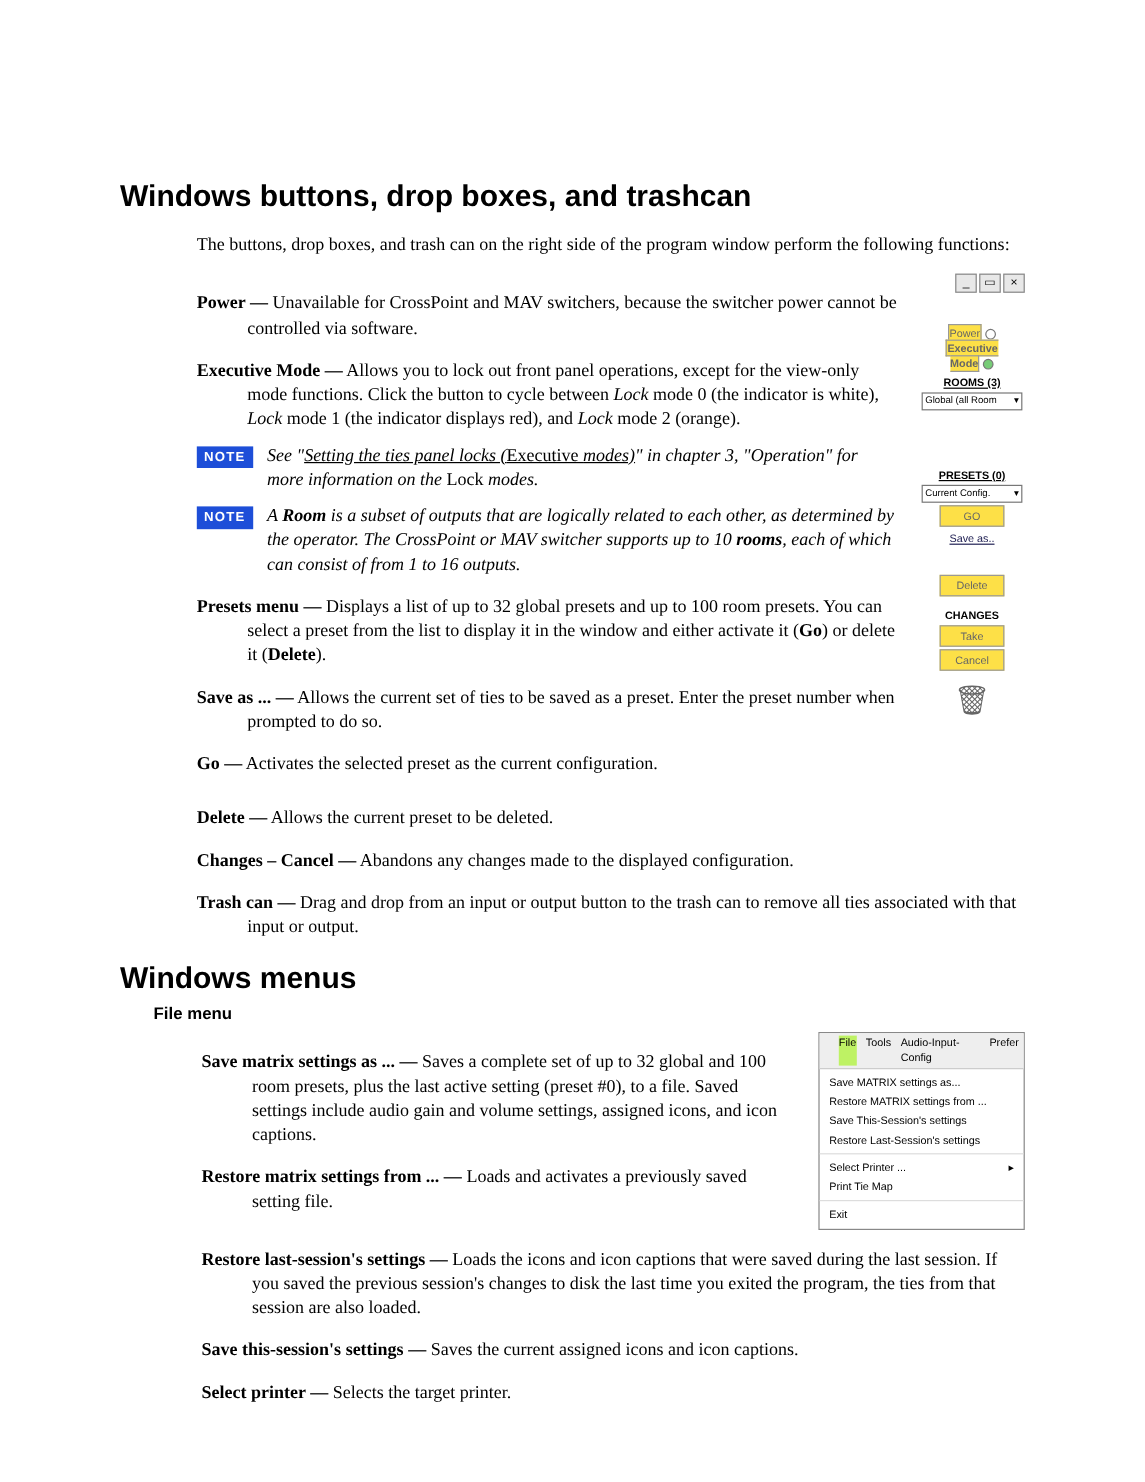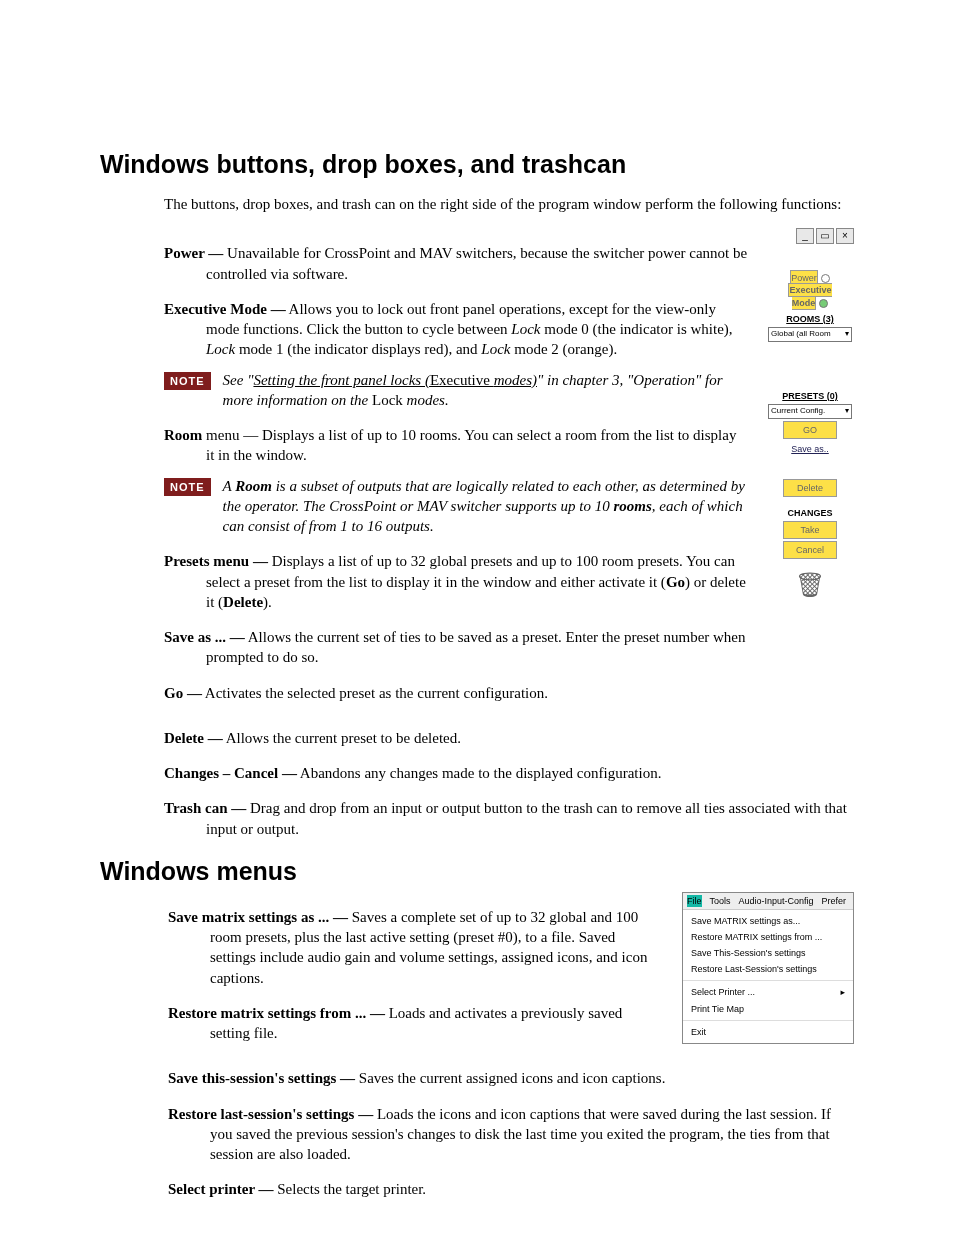--- a/index.html
+++ b/index.html
@@ -36,21 +36,21 @@
     padding-left: 42px;
     text-indent: -42px;
   }
   .bterm { font-weight: 700; }
   .note-row {
     display: flex;
     align-items: flex-start;
     margin: 6px 0 10px 0;
   }
   .note-tag {
-    background: #7f1d1d;
+    background: #1d4ed8;
     color: #fff;
     font-family: Arial, sans-serif;
     font-weight: 700;
     font-size: 11px;
     letter-spacing: 1px;
     padding: 2px 6px;
     margin-right: 12px;
     flex-shrink: 0;
     margin-top: 2px;
   }
@@ -97,21 +97,21 @@
   .changes-head{font-weight:700;margin-top:10px;}
   
   .filemenu-area{
     display:flex;align-items:flex-start;gap:18px;margin-bottom:8px;
   }
   .filemenu-area .text{flex:1;}
   .filemenu{
     width:170px;border:1px solid #888;background:#fff;font-family:Tahoma,Arial,sans-serif;font-size:9px;flex-shrink:0;
   }
   .menubar{background:#eee;border-bottom:1px solid #ccc;padding:2px 4px;display:flex;gap:8px;}
-  .menubar span.active{background:#14b8a6;}
+  .menubar span.active{background:#bef264;margin-left:12px;}
   .menugrp{padding:3px 0;border-bottom:1px solid #ddd;}
   .menuitm{padding:2px 8px;display:flex;justify-content:space-between;align-items:center;}
   h3.subhead{
     font-family: Verdana, Arial, sans-serif;
     font-weight:700;font-size:14px;margin:6px 0 8px 28px;
   }
   .subbody{margin-left:68px;font-size:15px;line-height:1.35;}
   .ul{text-decoration:underline;}
 </style>
 </head>
@@ -131,27 +131,24 @@
           <span class="bterm">Power —</span><span> Unavailable for CrossPoint and MAV switchers, because the switcher power cannot be controlled via software.</span>
         </p>
 
         <p class="entry hang">
           <span class="bterm">Executive Mode —</span><span> Allows you to lock out front panel operations, except for the view-only mode functions.  Click the button to cycle between </span><i>Lock</i><span> mode 0 (the indicator is white), </span><i>Lock</i><span> mode 1 (the indicator displays red), and </span><i>Lock</i><span> mode 2 (orange).</span>
         </p>
 
         <div class="note-row">
           <span class="note-tag">NOTE</span>
           <span class="note-text">
-            <span>See "</span><span class="ul">Setting the front panel locks (</span><span class="upright ul">Executive </span><span class="ul">modes)</span><span>" in chapter 3, "Operation" for more information on the </span><span class="upright">Lock </span><span>modes.</span>
+            <span>See "</span><span class="ul">Setting the ties panel locks (</span><span class="upright ul">Executive </span><span class="ul">modes)</span><span>" in chapter 3, "Operation" for more information on the </span><span class="upright">Lock </span><span>modes.</span>
           </span>
         </div>
 
-        <p class="entry hang">
-          <span class="bterm">Room</span><span> menu — Displays a list of up to 10 rooms.  You can select a room from the list to display it in the window.</span>
-        </p>
 
         <div class="note-row">
           <span class="note-tag">NOTE</span>
           <span class="note-text">
             <span>A </span><b>Room</b><span> is a subset of outputs that are logically related to each other, as determined by the operator.  The CrossPoint or MAV switcher supports up to 10 </span><b>rooms</b><span>, each of which can consist of from 1 to 16 outputs.</span>
           </span>
         </div>
 
         <p class="entry hang">
           <span class="bterm">Presets</span><b> menu —</b><span> Displays a list of up to 32 global presets and up to 100 room presets.  You can select a preset from the list to display it in the window and either activate it (</span><b>Go</b><span>) or delete it (</span><b>Delete</b><span>).</span>
@@ -203,20 +200,21 @@
     </p>
     <p class="entry hang">
       <b>Changes – </b><span class="bterm">Cancel —</span><span> Abandons any changes made to the displayed configuration.</span>
     </p>
     <p class="entry hang">
       <span class="bterm">Trash can —</span><span> Drag and drop from an input or output button to the trash can to remove all ties associated with that input or output.</span>
     </p>
   </div>
 
   <h2 class="section" style="margin-top:18px">Windows menus</h2>
+  <h3 class="subhead">File menu</h3>
 
   <div class="subbody">
     <div class="filemenu-area">
       <div class="text">
         <p class="entry hang">
           <span class="bterm">Save matrix settings as ... —</span><span> Saves a complete set of up to 32 global and 100 room presets, plus the last active setting (preset #0), to a file.  Saved settings include audio gain and volume settings, assigned icons, and icon captions.</span>
         </p>
         <p class="entry hang">
           <span class="bterm">Restore matrix settings from ... —</span><span> Loads and activates a previously saved setting file.</span>
         </p>
@@ -242,24 +240,24 @@
             </div>
           <div class="menuitm">Print Tie Map</div>
         </div>
         <div class="menugrp" style="border-bottom:none">
           <div class="menuitm">Exit</div>
         </div>
       </div>
     </div>
 
     <p class="entry hang">
+      <span class="bterm">Restore last-session's settings —</span><span> Loads the icons and icon captions that were saved during the last session.  If you saved the previous session's changes to disk the last time you exited the program, the ties from that session are also loaded.</span>
+    </p>
+    <p class="entry hang">
       <span class="bterm">Save this-session's settings —</span><span> Saves the current assigned icons and icon captions.</span>
     </p>
     <p class="entry hang">
-      <span class="bterm">Restore last-session's settings —</span><span> Loads the icons and icon captions that were saved during the last session.  If you saved the previous session's changes to disk the last time you exited the program, the ties from that session are also loaded.</span>
-    </p>
-    <p class="entry hang">
       <span class="bterm">Select printer —</span><span> Selects the target printer.</span>
     </p>
 
   </div>
 
 </div>
 
 </body></html>

